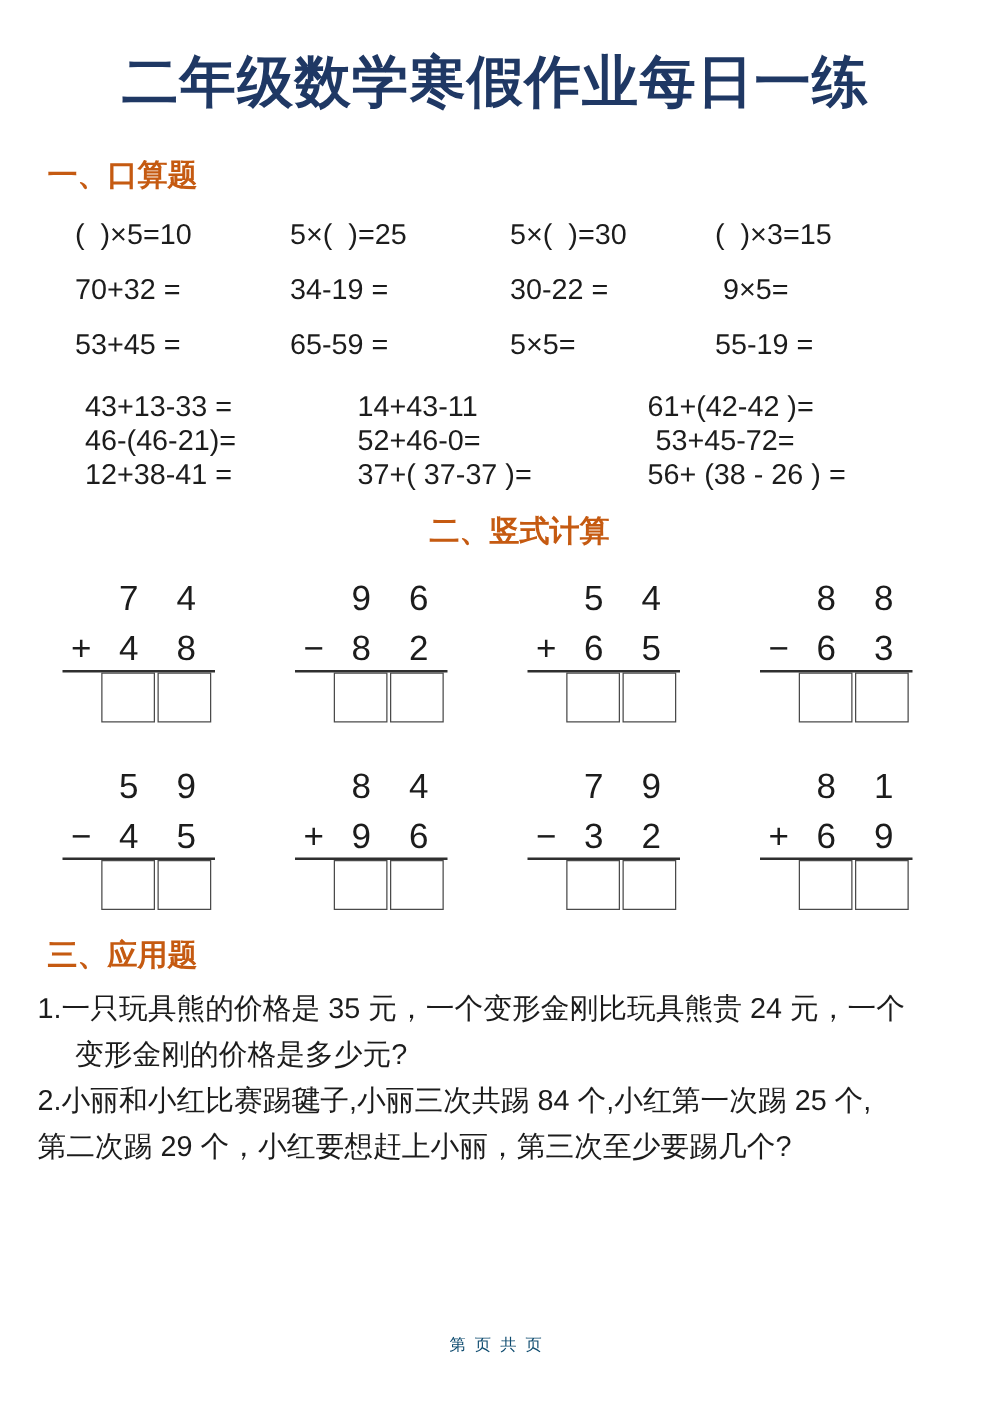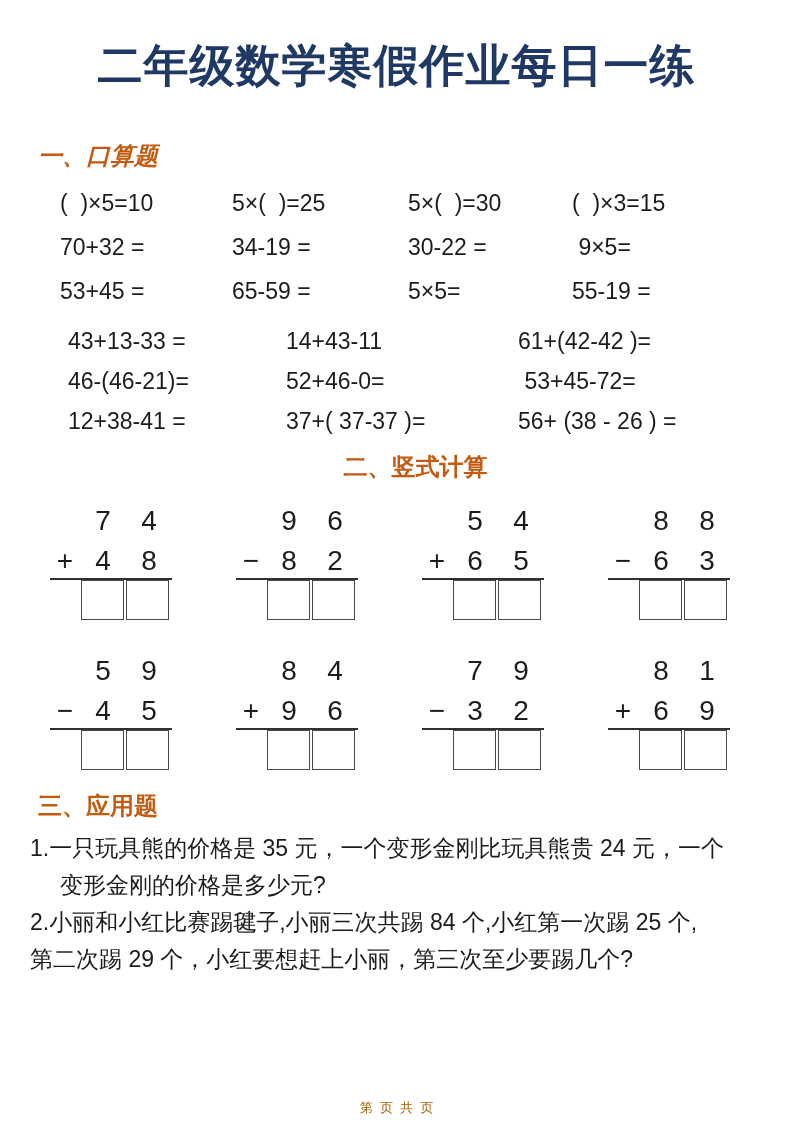--- a/index.html
+++ b/index.html
@@ -21,37 +21,36 @@
     color: #1f3864;
     letter-spacing: 1px;
   }
 
   .sec-heading {
     color: #c55a11;
     font-weight: 700;
     font-size: 24px;
     margin-left: 38px;
   }
-  .sec-heading.h1 { margin-top: 44px; font-style: italic; }
+  .sec-heading.h1 { margin-top: 28px; }
   .sec-heading.h2 { margin-top: 16px; text-align: center; }
   .sec-heading.h3 { margin-top: 20px; }
 
   .oral4 {
     display: grid;
     grid-template-columns: 172px 176px 164px auto;
     margin: 18px 0 0 60px;
     row-gap: 17px;
     font-size: 23px;
     line-height: 27px;
   }
   .oral3 {
     display: grid;
     grid-template-columns: 218px 232px auto;
     margin: 23px 0 0 68px;
-    row-gap: 13px;
     font-size: 23px;
     line-height: 27px;
   }
   .oral-cell { white-space: pre; }
 
   .vrow {
     display: flex;
     justify-content: space-between;
     padding-left: 50px;
     padding-right: 63px;
@@ -85,24 +84,23 @@
   }
   .watermark {
     color: #a0a0a0;
     font-size: 16px;
     letter-spacing: 0.5px;
   }
   .page-label {
     position: absolute;
     left: 0; right: 0;
     top: 5px;
-    color: #a16207;
+    color: #0c4a6e;
     font-size: 13px;
     white-space: pre;
-    margin-top: 32px;
   }
 </style>
 </head>
 <body>
 
 <div class="page">
 
   <div class="title">二年级数学寒假作业每日一练</div>
 
   <div class="sec-heading h1">一、口算题</div>

